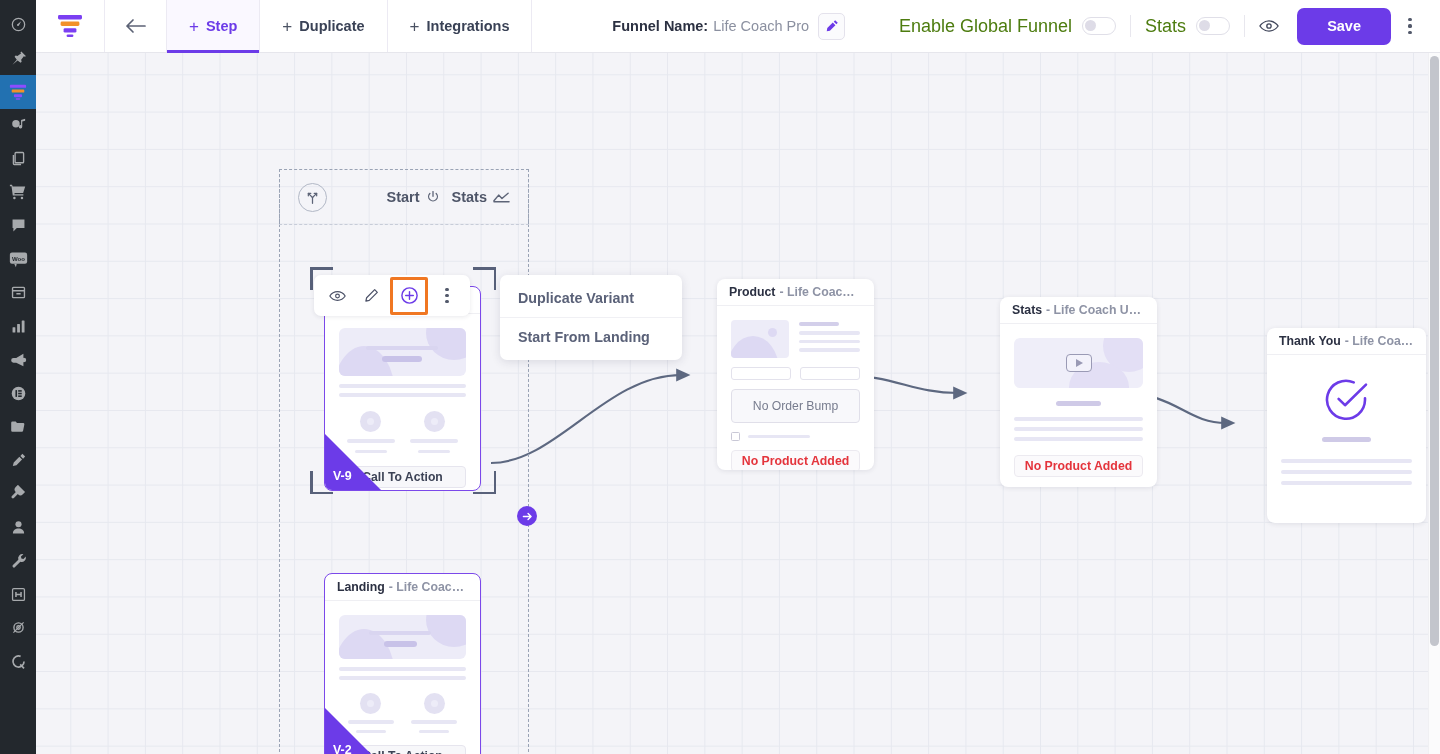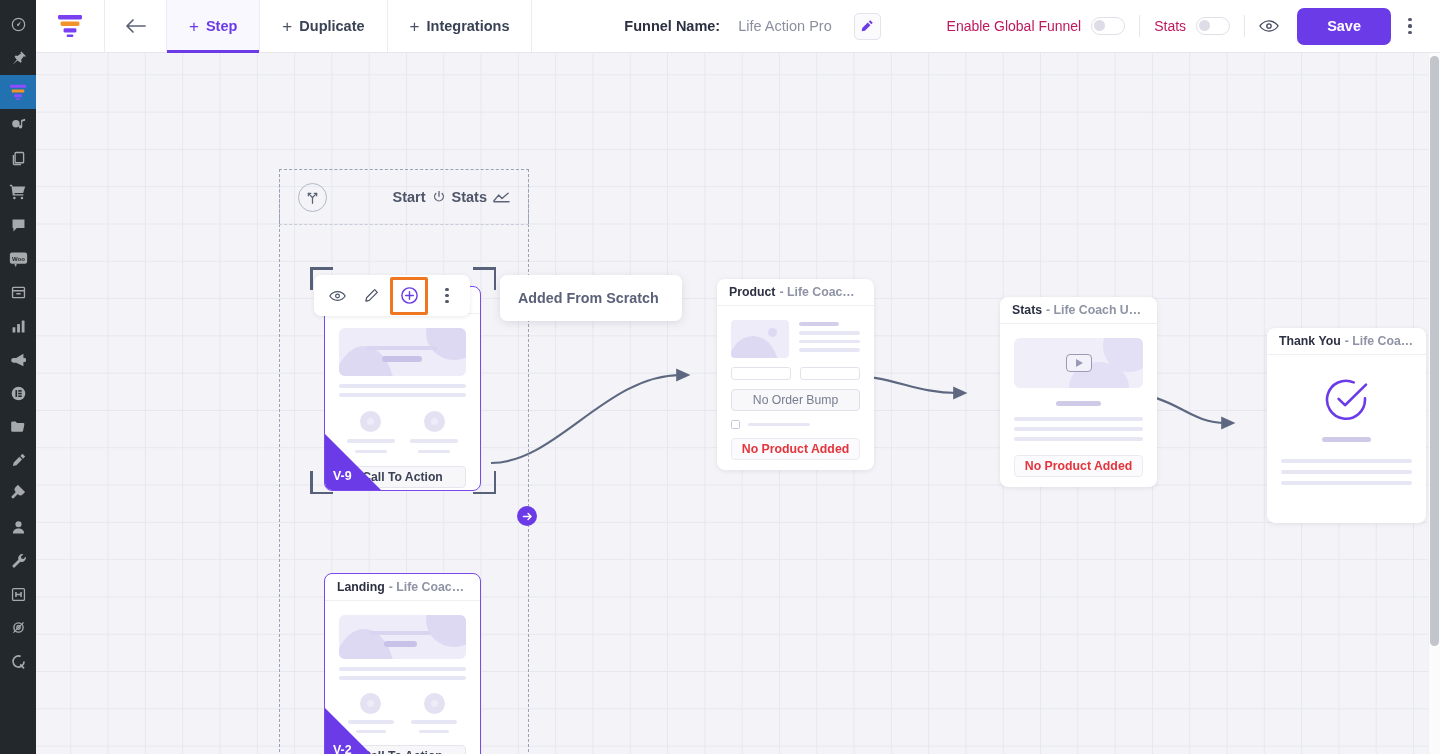--- a/index.html
+++ b/index.html
@@ -69,32 +69,32 @@
   }
   .tab .plus { font-size: 17px; font-weight: 400; line-height: 1; color: #4b5263; }
   .tab.active { color: #6c3be8; background: #faf8ff; }
   .tab.active .plus { color: #6c3be8; }
   .tab.active::after {
     content: ""; position: absolute; left: 0; right: 0; bottom: -1px;
     height: 3px; background: #6c3be8;
   }
   #title-area {
     flex: 1 1 auto; display: flex; align-items: center; justify-content: center;
-    gap: 18px; padding-left: 40px;
+    gap: 5px; padding-left: 40px;
   }
   #funnel-label { font-size: 14.5px; font-weight: 700; color: #2c3142; }
   #funnel-value { font-size: 14.5px; color: #8b90a0; }
   #edit-name-btn {
     width: 27px; height: 27px; border: 1px solid #e4e2ec; border-radius: 5px;
     background: #fbfbfd; display: flex; align-items: center; justify-content: center;
     cursor: pointer; margin-left: 4px;
   }
   #header-right { display: flex; align-items: center; gap: 0; padding-right: 13px; }
   .hr-group { display: flex; align-items: center; gap: 10px; padding: 0 14px; }
-  .hr-label { font-size: 14px; color: #be185d; white-space: nowrap; }
+  .hr-label { font-size: 18px; color: #4d7c0f; white-space: nowrap; }
   .toggle {
     width: 34px; height: 18px; border-radius: 9px;
     background: #fff; border: 1.5px solid #e0dfe8;
     position: relative; cursor: pointer; flex: 0 0 34px;
   }
   .toggle::after {
     content: ""; position: absolute; top: 2px; left: 2px;
     width: 11px; height: 11px; border-radius: 50%; background: #dedce7;
   }
   .hr-divider { width: 1px; height: 22px; background: #e8e7ee; }
@@ -138,21 +138,21 @@
     display: flex; align-items: center;
   }
   #start-bar .circle-icon {
     width: 29px; height: 29px; border-radius: 50%;
     border: 1.5px solid #b2b8c6;
     display: flex; align-items: center; justify-content: center;
     margin-left: 18px;
   }
   #start-bar .sb-right {
     margin-left: auto; margin-right: 18px;
-    display: flex; align-items: center; gap: 6px;
+    display: flex; align-items: center; gap: 12px;
   }
   .sb-item { display: flex; align-items: center; gap: 6px; font-size: 14.5px; font-weight: 700; color: #4e5568; cursor: pointer; }
   #group-dash-bottom {
     position: absolute; left: 243px; top: 171px; width: 250px; height: 1.5px;
     border-top: 1.5px dashed #c7ccd8;
   }
 
   
   #variant-toolbar {
     position: absolute; left: 278px; top: 222px;
@@ -224,21 +224,21 @@
     position: absolute; left: 8px; bottom: 7px; color: #fff; font-size: 12.4px; font-weight: 700; z-index: 3;
   }
 
   
   .ck-row { display: flex; gap: 10px; }
   .ck-img { width: 58px; height: 38px; background: #edecf8; border-radius: 4px; position: relative; overflow: hidden; }
   .ck-img .mt { position: absolute; left: -4px; bottom: -12px; width: 52px; height: 34px; background: #ddd9f3; border-radius: 50% 50% 0 0 / 100% 100% 0 0;}
   .ck-img .dot { position: absolute; right: 12px; top: 8px; width: 9px; height: 9px; border-radius: 50%; background: #ddd9f3; }
   .ck-field { height: 13px; border: 1px solid #e3e2ec; border-radius: 3px; background: #fff; }
   .ob-box {
-    height: 22px; border: 1px solid #e0dfe9; border-radius: 4px; background: #f8f8fb;
+    height: 34px; border: 1px solid #e0dfe9; border-radius: 4px; background: #f8f8fb;
     display: flex; align-items: center; justify-content: center;
     font-size: 12.2px; color: #777c8e;
   }
   .np-box {
     height: 22px; border: 1px solid #eceaf0; border-radius: 4px; background: #fbfafc;
     display: flex; align-items: center; justify-content: center;
     font-size: 12.3px; color: #e4343c; font-weight: 700;
   }
   .chk-sq { width: 9px; height: 9px; border: 1.3px solid #c9c8d6; border-radius: 1.5px; }
   .up-video { height: 50px; background: #efeef9; border-radius: 6px; position: relative; overflow: hidden; display:flex; align-items:center; justify-content:center; }
@@ -427,21 +427,21 @@
         <span class="plus">+</span>
         <span>Duplicate</span>
       </div>
       <div class="tab">
         <span class="plus">+</span>
         <span>Integrations</span>
       </div>
 
       <div id="title-area">
         <span id="funnel-label">Funnel Name:</span>
-        <span id="funnel-value">Life Action Pro</span>
+        <span id="funnel-value">Life Coach Pro</span>
         <div id="edit-name-btn">
           <svg width="14" height="14" viewBox="0 0 16 16" fill="#6c3be8">
               <path d="M11.6 1.4l3 3-1.6 1.6-3-3 1.6-1.6zM8.9 4.1l3 3-6.3 6.3-3.6.6.6-3.6L8.9 4.1z"></path>
             </svg>
         </div>
       </div>
 
       <div id="header-right">
         <div class="hr-group">
           <span class="hr-label">Enable Global Funnel</span>
@@ -538,21 +538,22 @@
         <div class="vt-btn">
           <span class="kebab-dots">
               <i></i>
               <i></i>
               <i></i>
             </span>
         </div>
       </div>
 
       <div id="variant-menu">
-        <div class="vm-item">Added From Scratch</div>
+        <div class="vm-item">Duplicate Variant</div>
+        <div class="vm-item">Start From Landing</div>
       </div>
 
       <div class="bracket" style="left:274px; top:214px; width:23px; height:23px;">
         <i style="left:0; top:0; width:23px; height:2.5px;"></i>
           <i style="left:0; top:0; width:2.5px; height:23px;"></i>
       </div>
       <div class="bracket" style="left:437px; top:214px; width:23px; height:23px;">
         <i style="right:0; top:0; width:23px; height:2.5px;"></i>
           <i style="right:0; top:0; width:2.5px; height:23px;"></i>
       </div>

